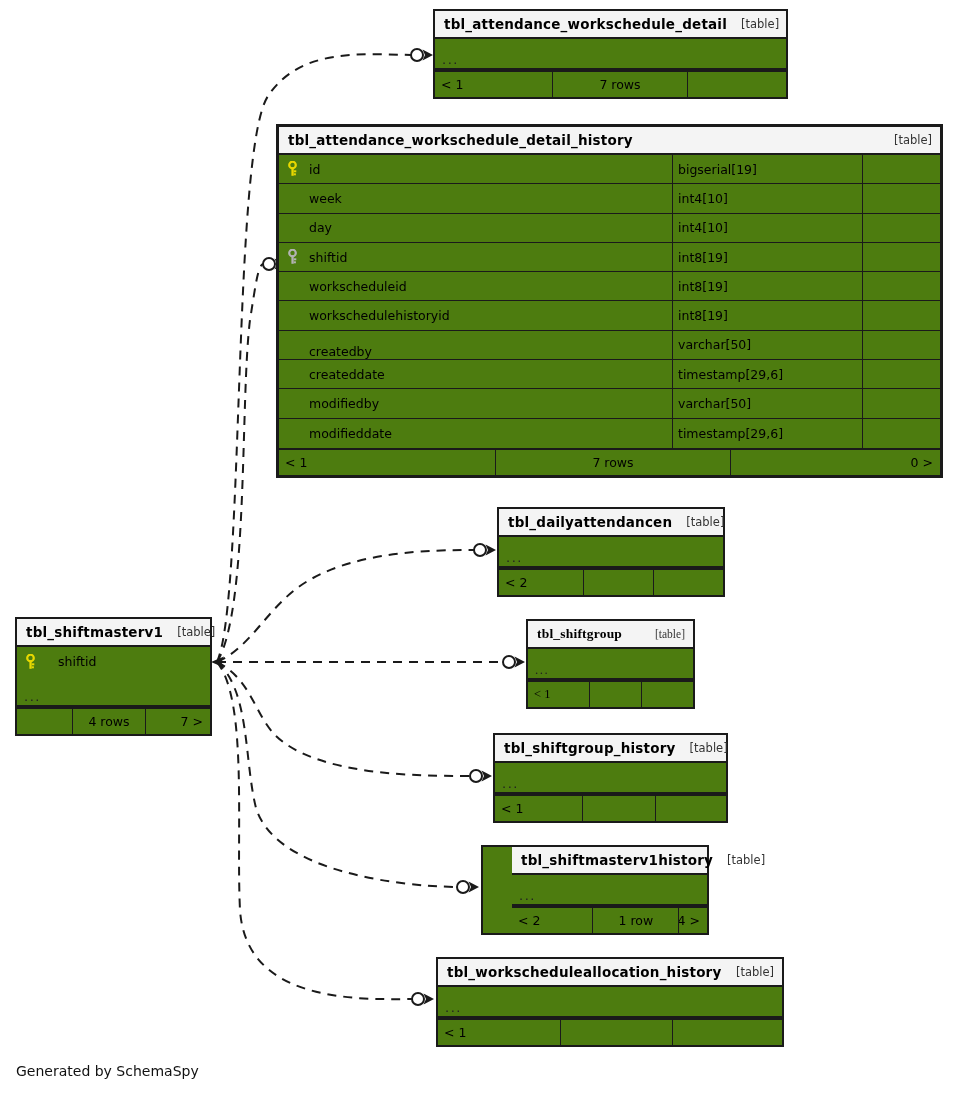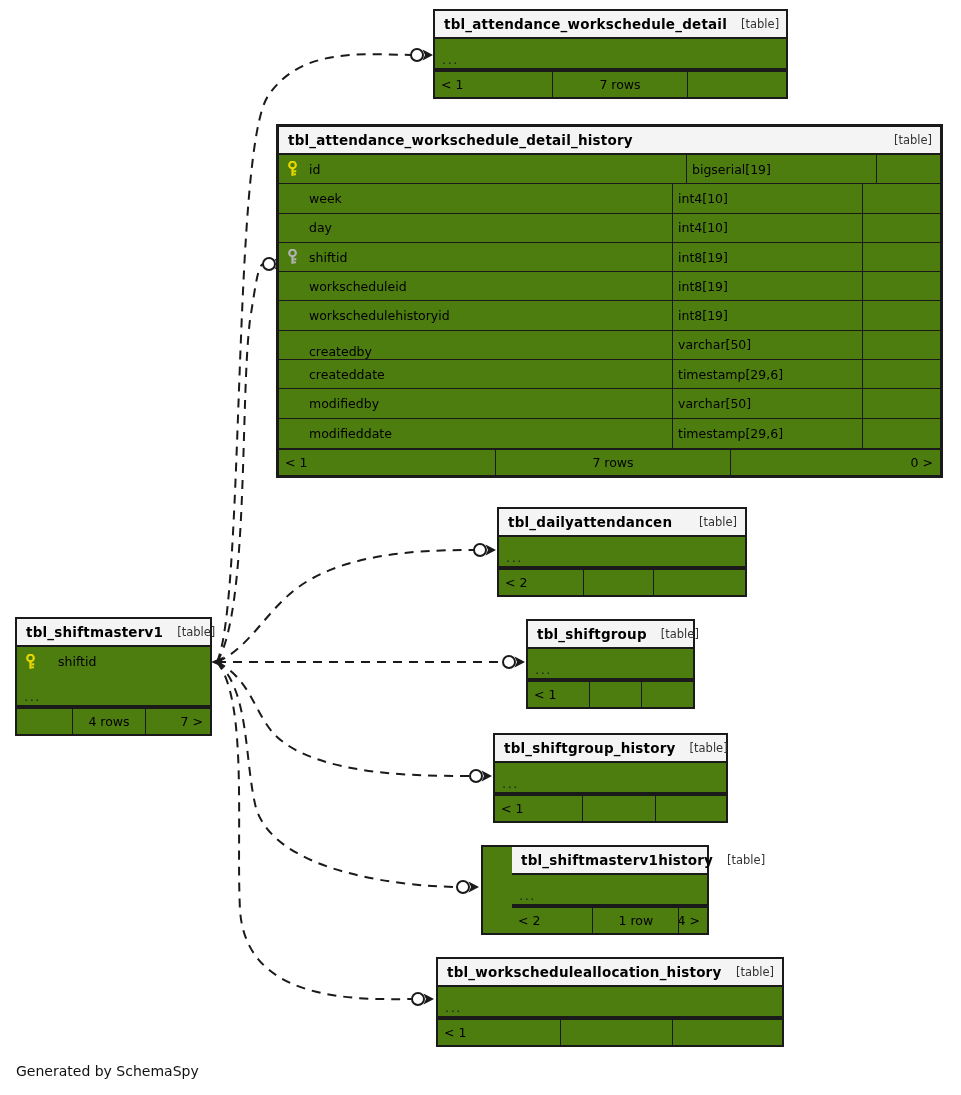--- a/index.html
+++ b/index.html
@@ -226,21 +226,21 @@
           <span class="keyicon">
             <svg viewBox="0 0 16 16" width="16" height="16">
               <circle cx="5.5" cy="4" r="3.3" fill="none" stroke="#e8d800" stroke-width="2.2"></circle>
               <rect x="4.4" y="6.2" width="2.3" height="8.6" fill="#e8d800"></rect>
               <rect x="6.7" y="9.3" width="2.6" height="2" fill="#e8d800"></rect>
               <rect x="6.7" y="12.3" width="2.2" height="2" fill="#e8d800"></rect>
             </svg>
           </span>
           <span>id</span>
         </div>
-        <div class="cell-type" style="width:190px;margin-left:14px;">bigserial[19]</div>
+        <div class="cell-type" style="width:190px;">bigserial[19]</div>
         <div class="cell-pad"></div>
       </div>
 
       <div class="row">
         <div class="cell-name" style="width:393px;">
           <span class="keyicon blank"></span>
           <span>week</span>
         </div>
         <div class="cell-type" style="width:190px;">int4[10]</div>
         <div class="cell-pad"></div>
@@ -326,34 +326,34 @@
       </div>
     </div>
 
     <div class="foot">
       <div class="foot-cell foot-left" style="width:216px;">&lt; 1</div>
       <div class="foot-cell foot-center" style="width:235px;">7 rows</div>
       <div class="foot-cell foot-right" style="flex:1 1 auto;">0 &gt;</div>
     </div>
   </div>
 
-  <div class="node" style="left:497px; top:507px; width:250px;">
+  <div class="node" style="left:497px; top:507px; width:228px;">
     <div class="node-title">
       <span class="tname">tbl_dailyattendancen</span>
       <span class="ttag">[table]</span>
     </div>
     <div class="row-ellipsis">...</div>
     <div class="foot">
       <div class="foot-cell foot-left" style="width:84px;">&lt; 2</div>
       <div class="foot-cell foot-center" style="width:70px;"></div>
       <div class="foot-cell foot-right" style="flex:1 1 auto;"></div>
     </div>
   </div>
 
-  <div class="node" style="left:526px; top:619px; width:169px;">
+  <div class="node" style="left:526px; top:619px; width:169px;font-family:Liberation Serif, serif;">
     <div class="node-title">
       <span class="tname">tbl_shiftgroup</span>
       <span class="ttag">[table]</span>
     </div>
     <div class="row-ellipsis">...</div>
     <div class="foot">
       <div class="foot-cell foot-left" style="width:61px;">&lt; 1</div>
       <div class="foot-cell foot-center" style="width:52px;"></div>
       <div class="foot-cell foot-right" style="flex:1 1 auto;"></div>
     </div>

